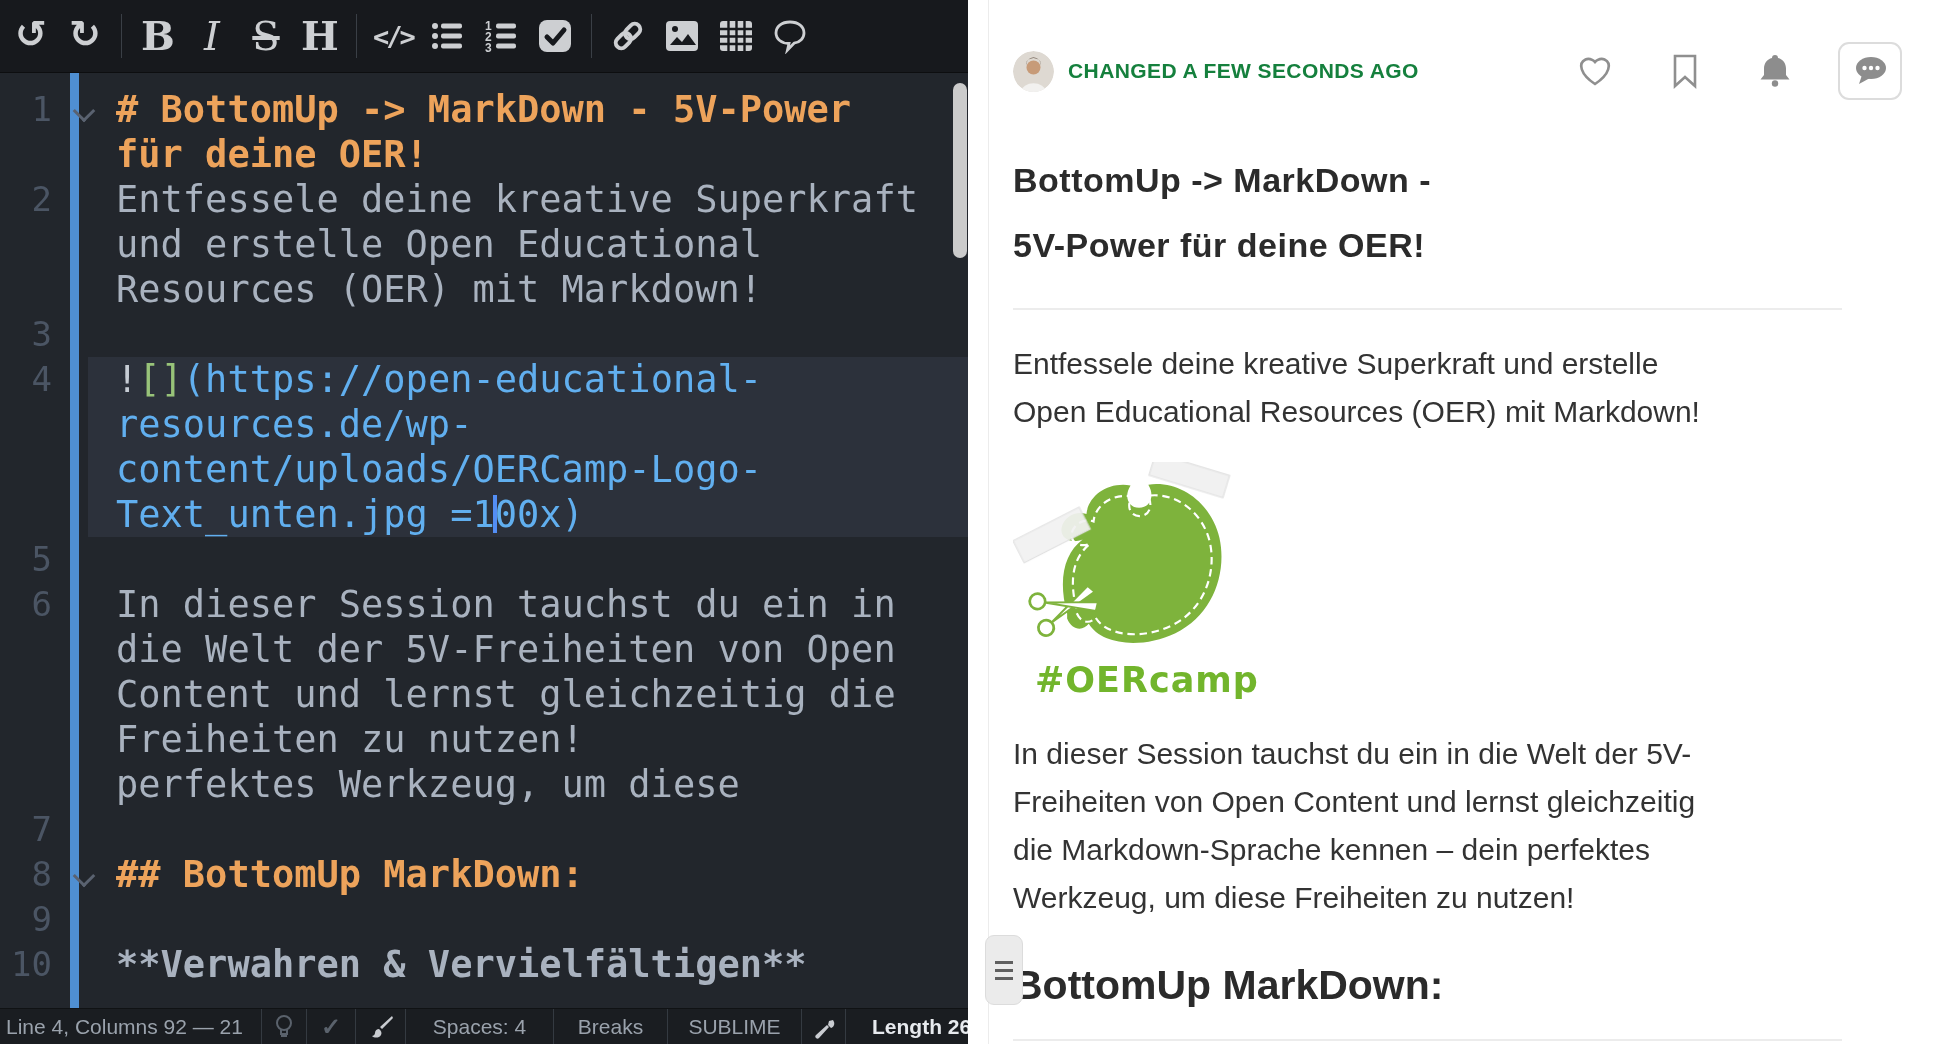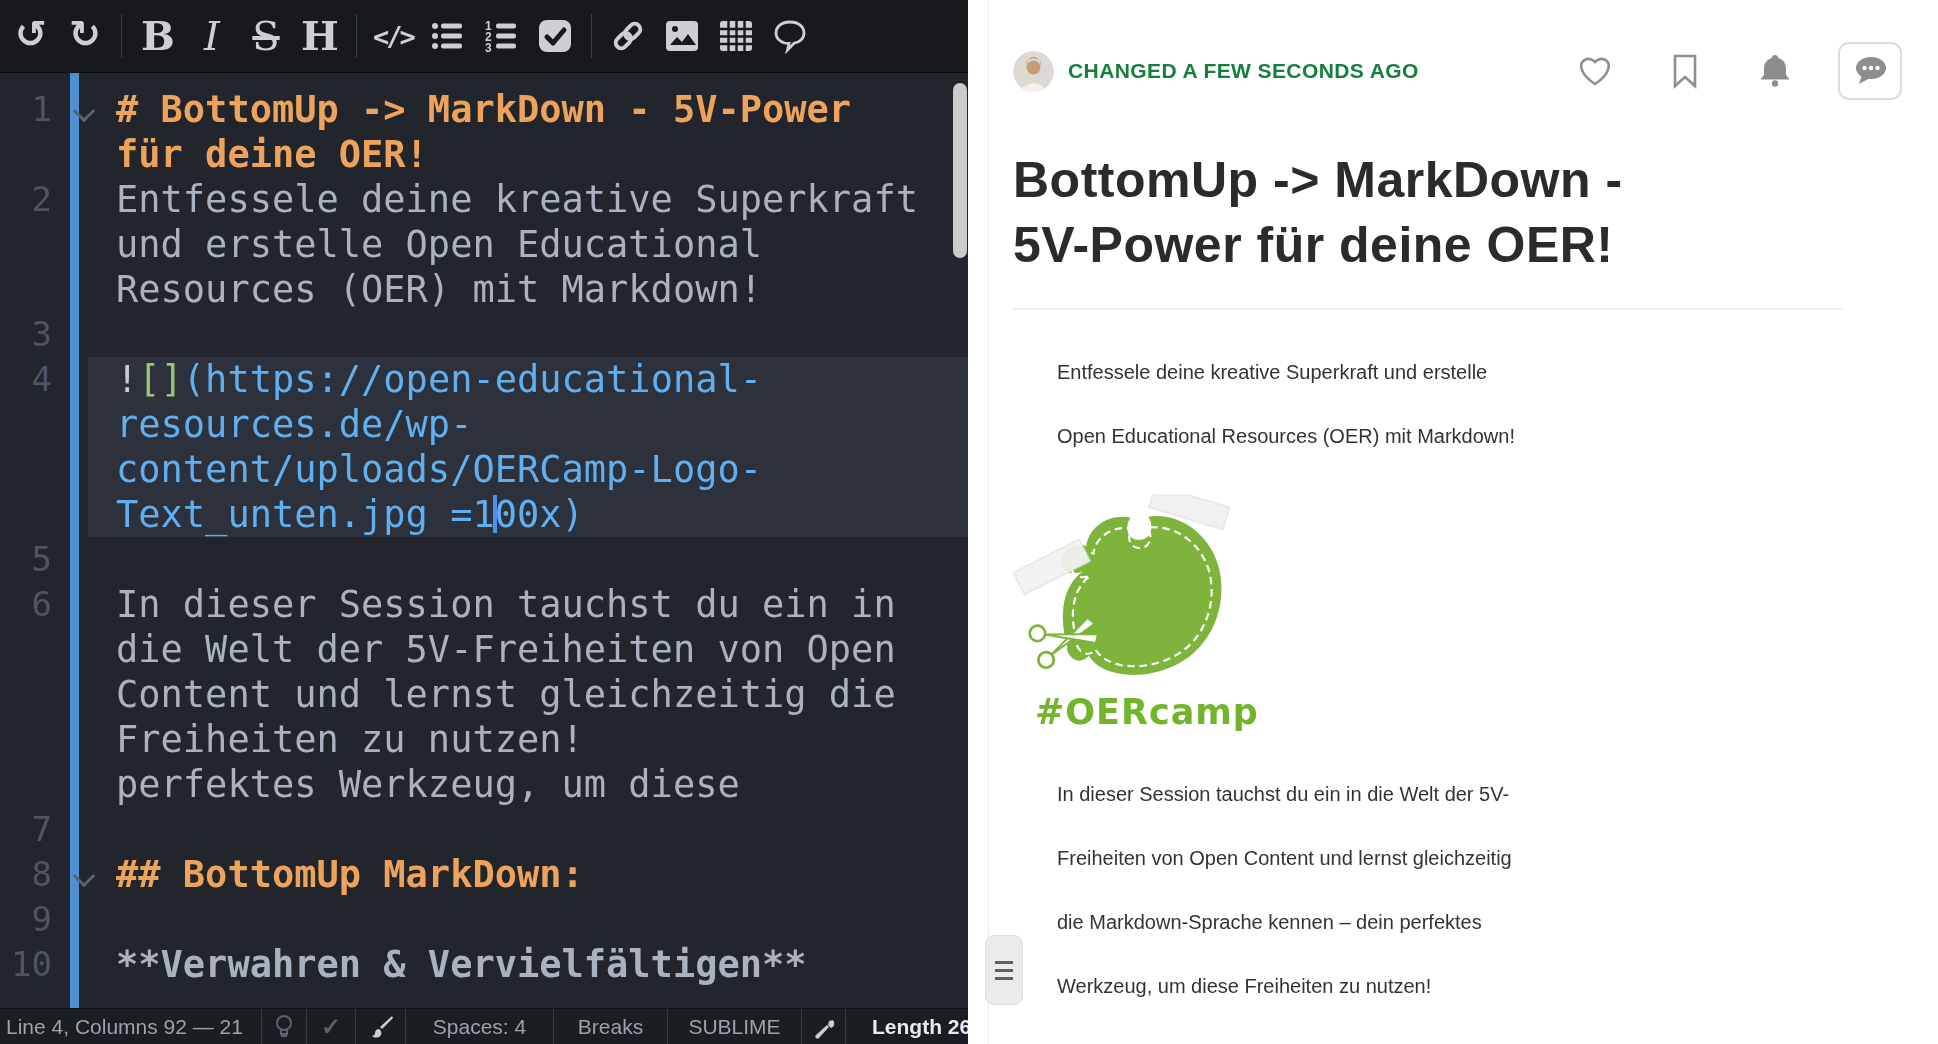--- a/index.html
+++ b/index.html
@@ -71,24 +71,24 @@
   .pheader { display:flex; align-items:center; margin-top:42px; padding-right:36px; }
   .avatar { width:41px; height:41px; border-radius:50%; overflow:hidden; flex:0 0 41px; }
   .avatar svg { display:block; }
   .pmeta { margin-left:14px; color:#15803d; font-size:21px; font-weight:bold; letter-spacing:.4px; }
   .hicons { margin-left:auto; display:flex; align-items:center; }
   .hicon { background:none; border:0; cursor:pointer; display:flex; align-items:center; justify-content:center; }
   .hicon + .hicon { margin-left:56px; }
   .comment-btn { margin-left:44px; width:64px; height:58px; background:#fff; border:2px solid #dcdcdc;
                  border-radius:11px; display:flex; align-items:center; justify-content:center; cursor:pointer; }
   .pbody { padding-right:96px; }
-  h1.ptitle { margin-top:48px; font-size:50px; line-height:65px; font-weight:bold; color:#2b2b2b;
+  h1.ptitle { margin-top:48px; font-size:34px; line-height:65px; font-weight:bold; color:#2b2b2b;
               letter-spacing:.5px; white-space:pre-line; }
   .phr { border:0; border-top:2px solid #ececec; margin-top:30px; }
-  .ppara { margin-top:30px; font-size:20px; line-height:64px; white-space:pre-line;margin-left:44px; }
+  .ppara { margin-top:30px; font-size:30px; line-height:48px; white-space:pre-line; }
   .plogo { margin-top:26px; }
   .logo-caption { font-family:"DejaVu Sans", sans-serif; font-weight:bold; font-size:35px; color:#72b52c;
                   margin:-6px 0 0 22px; letter-spacing:1px; }
   h2.ph2 { margin-top:40px; font-size:41px; font-weight:bold; color:#2b2b2b; }
   .phr2 { border:0; border-top:2px solid #ececec; margin-top:30px; }
 </style>
 </head>
 <body>
 
 <div class="app">

